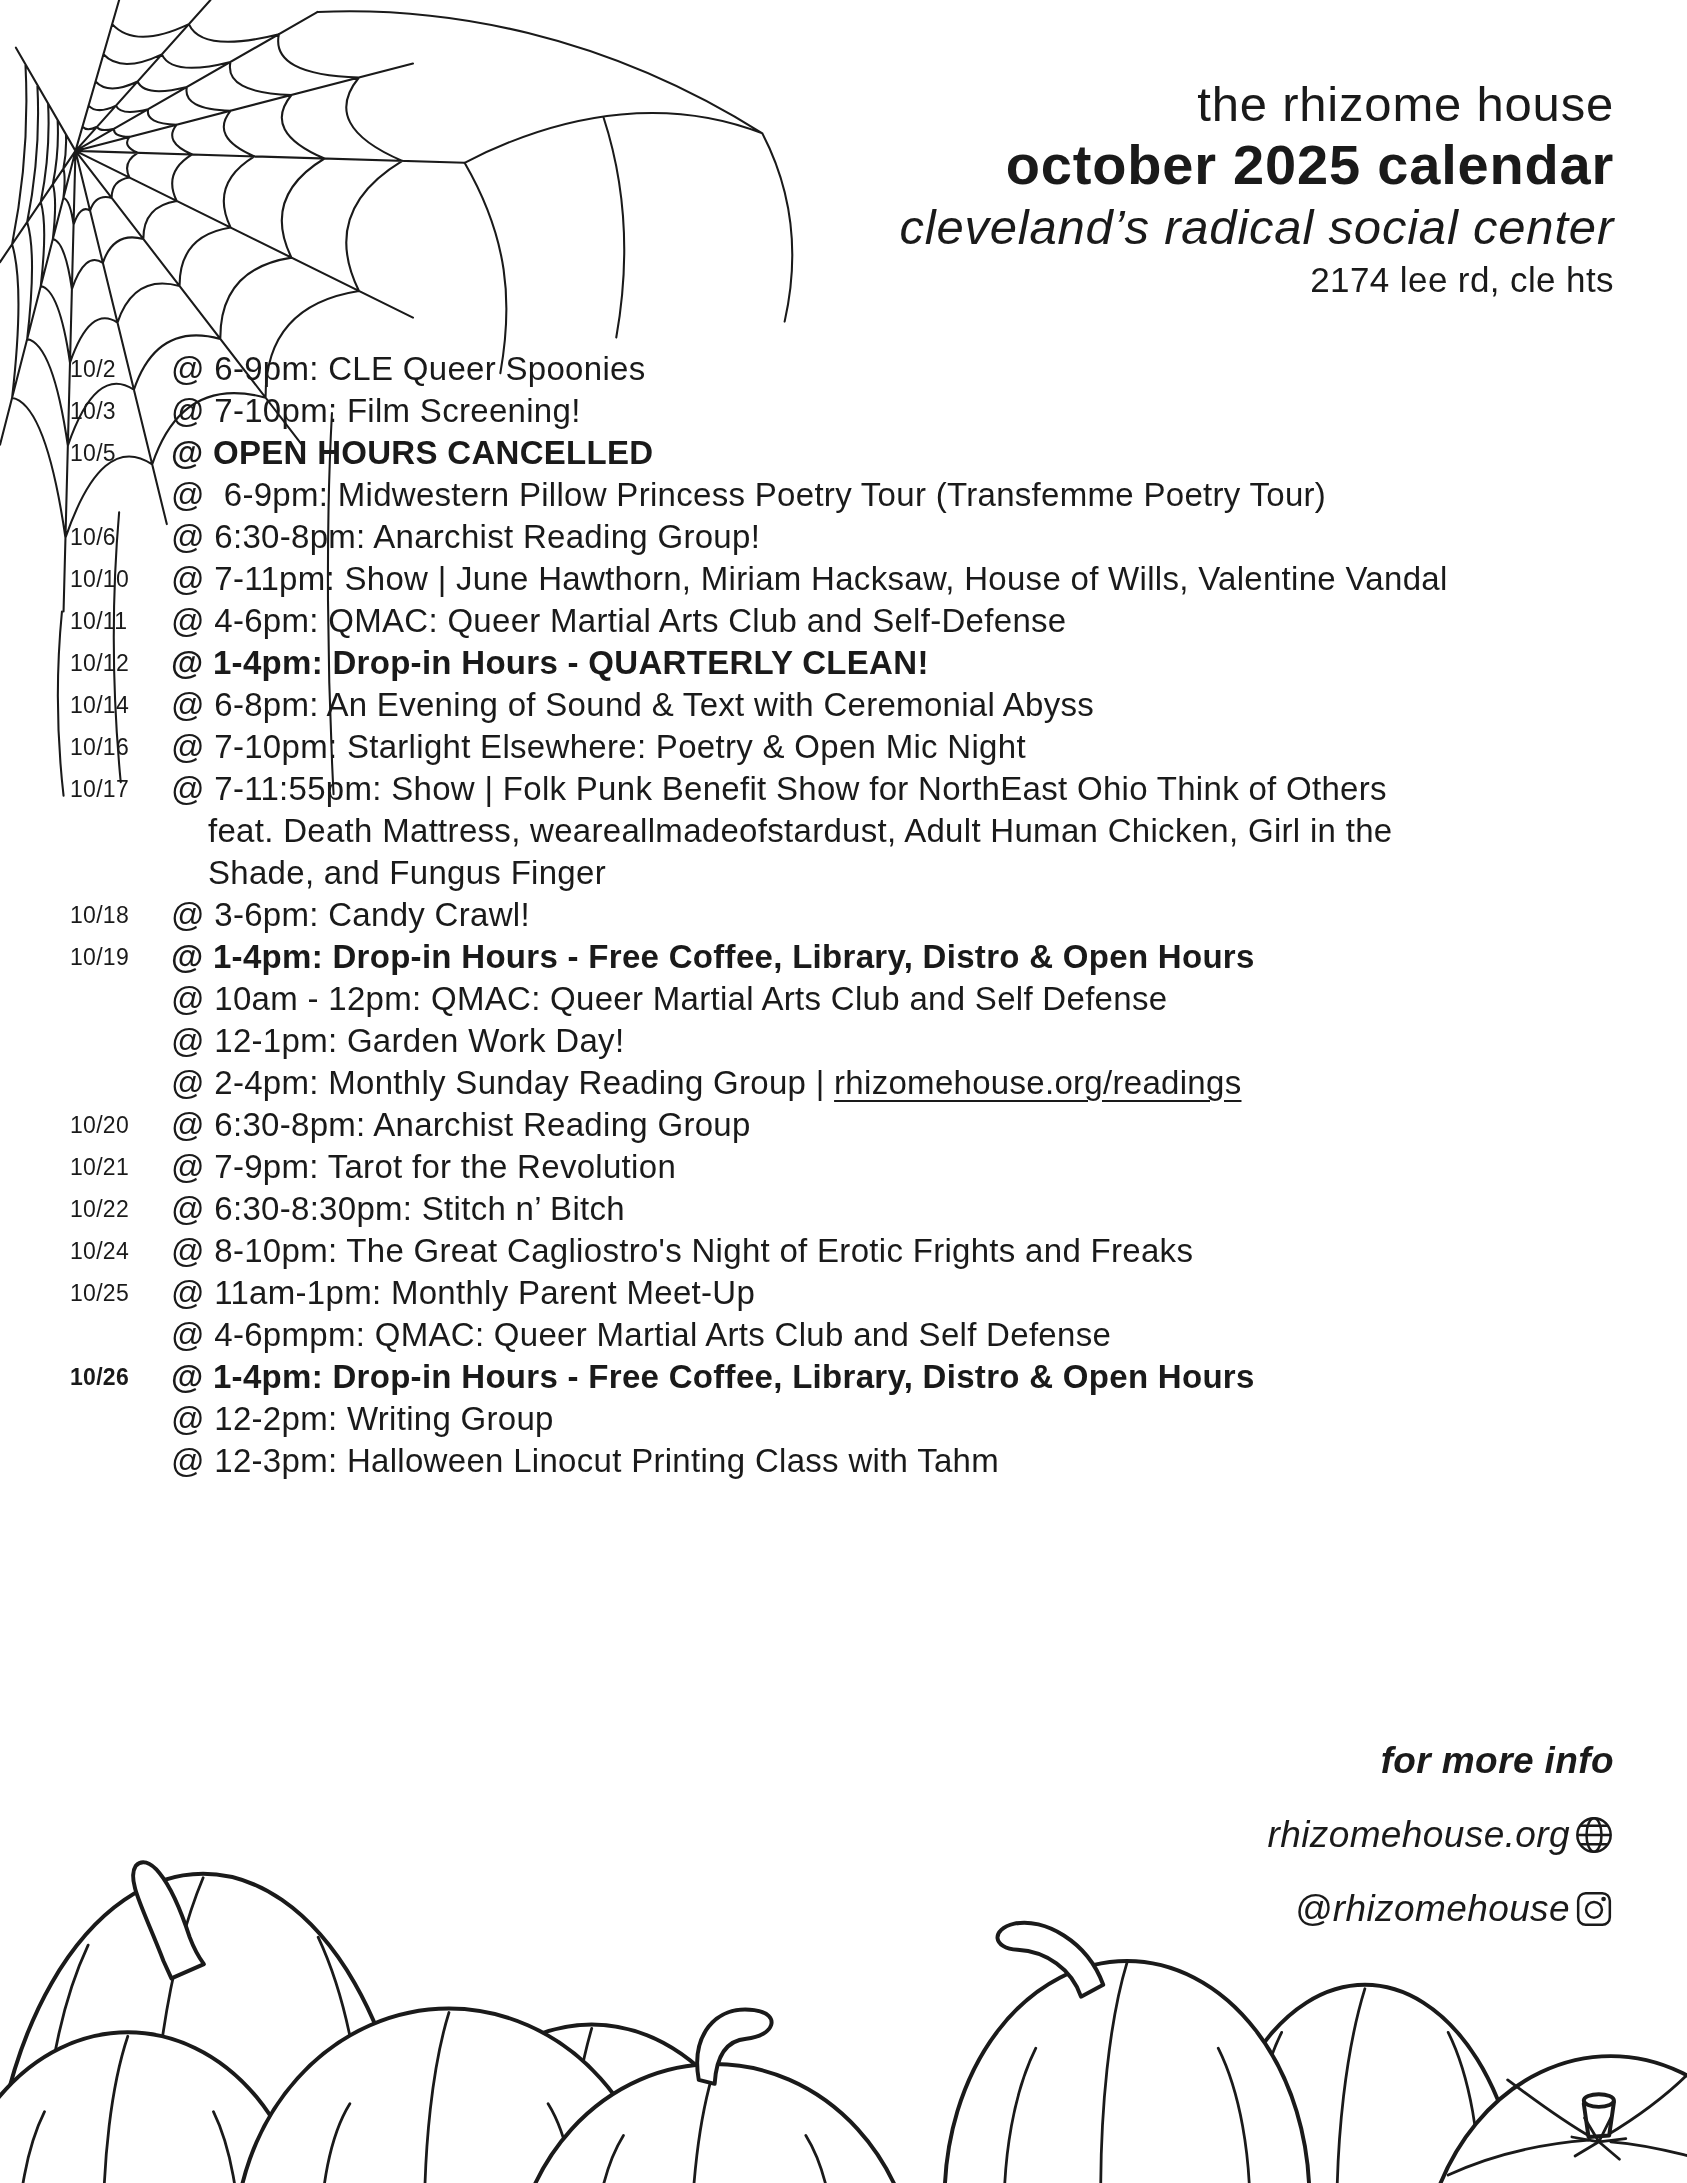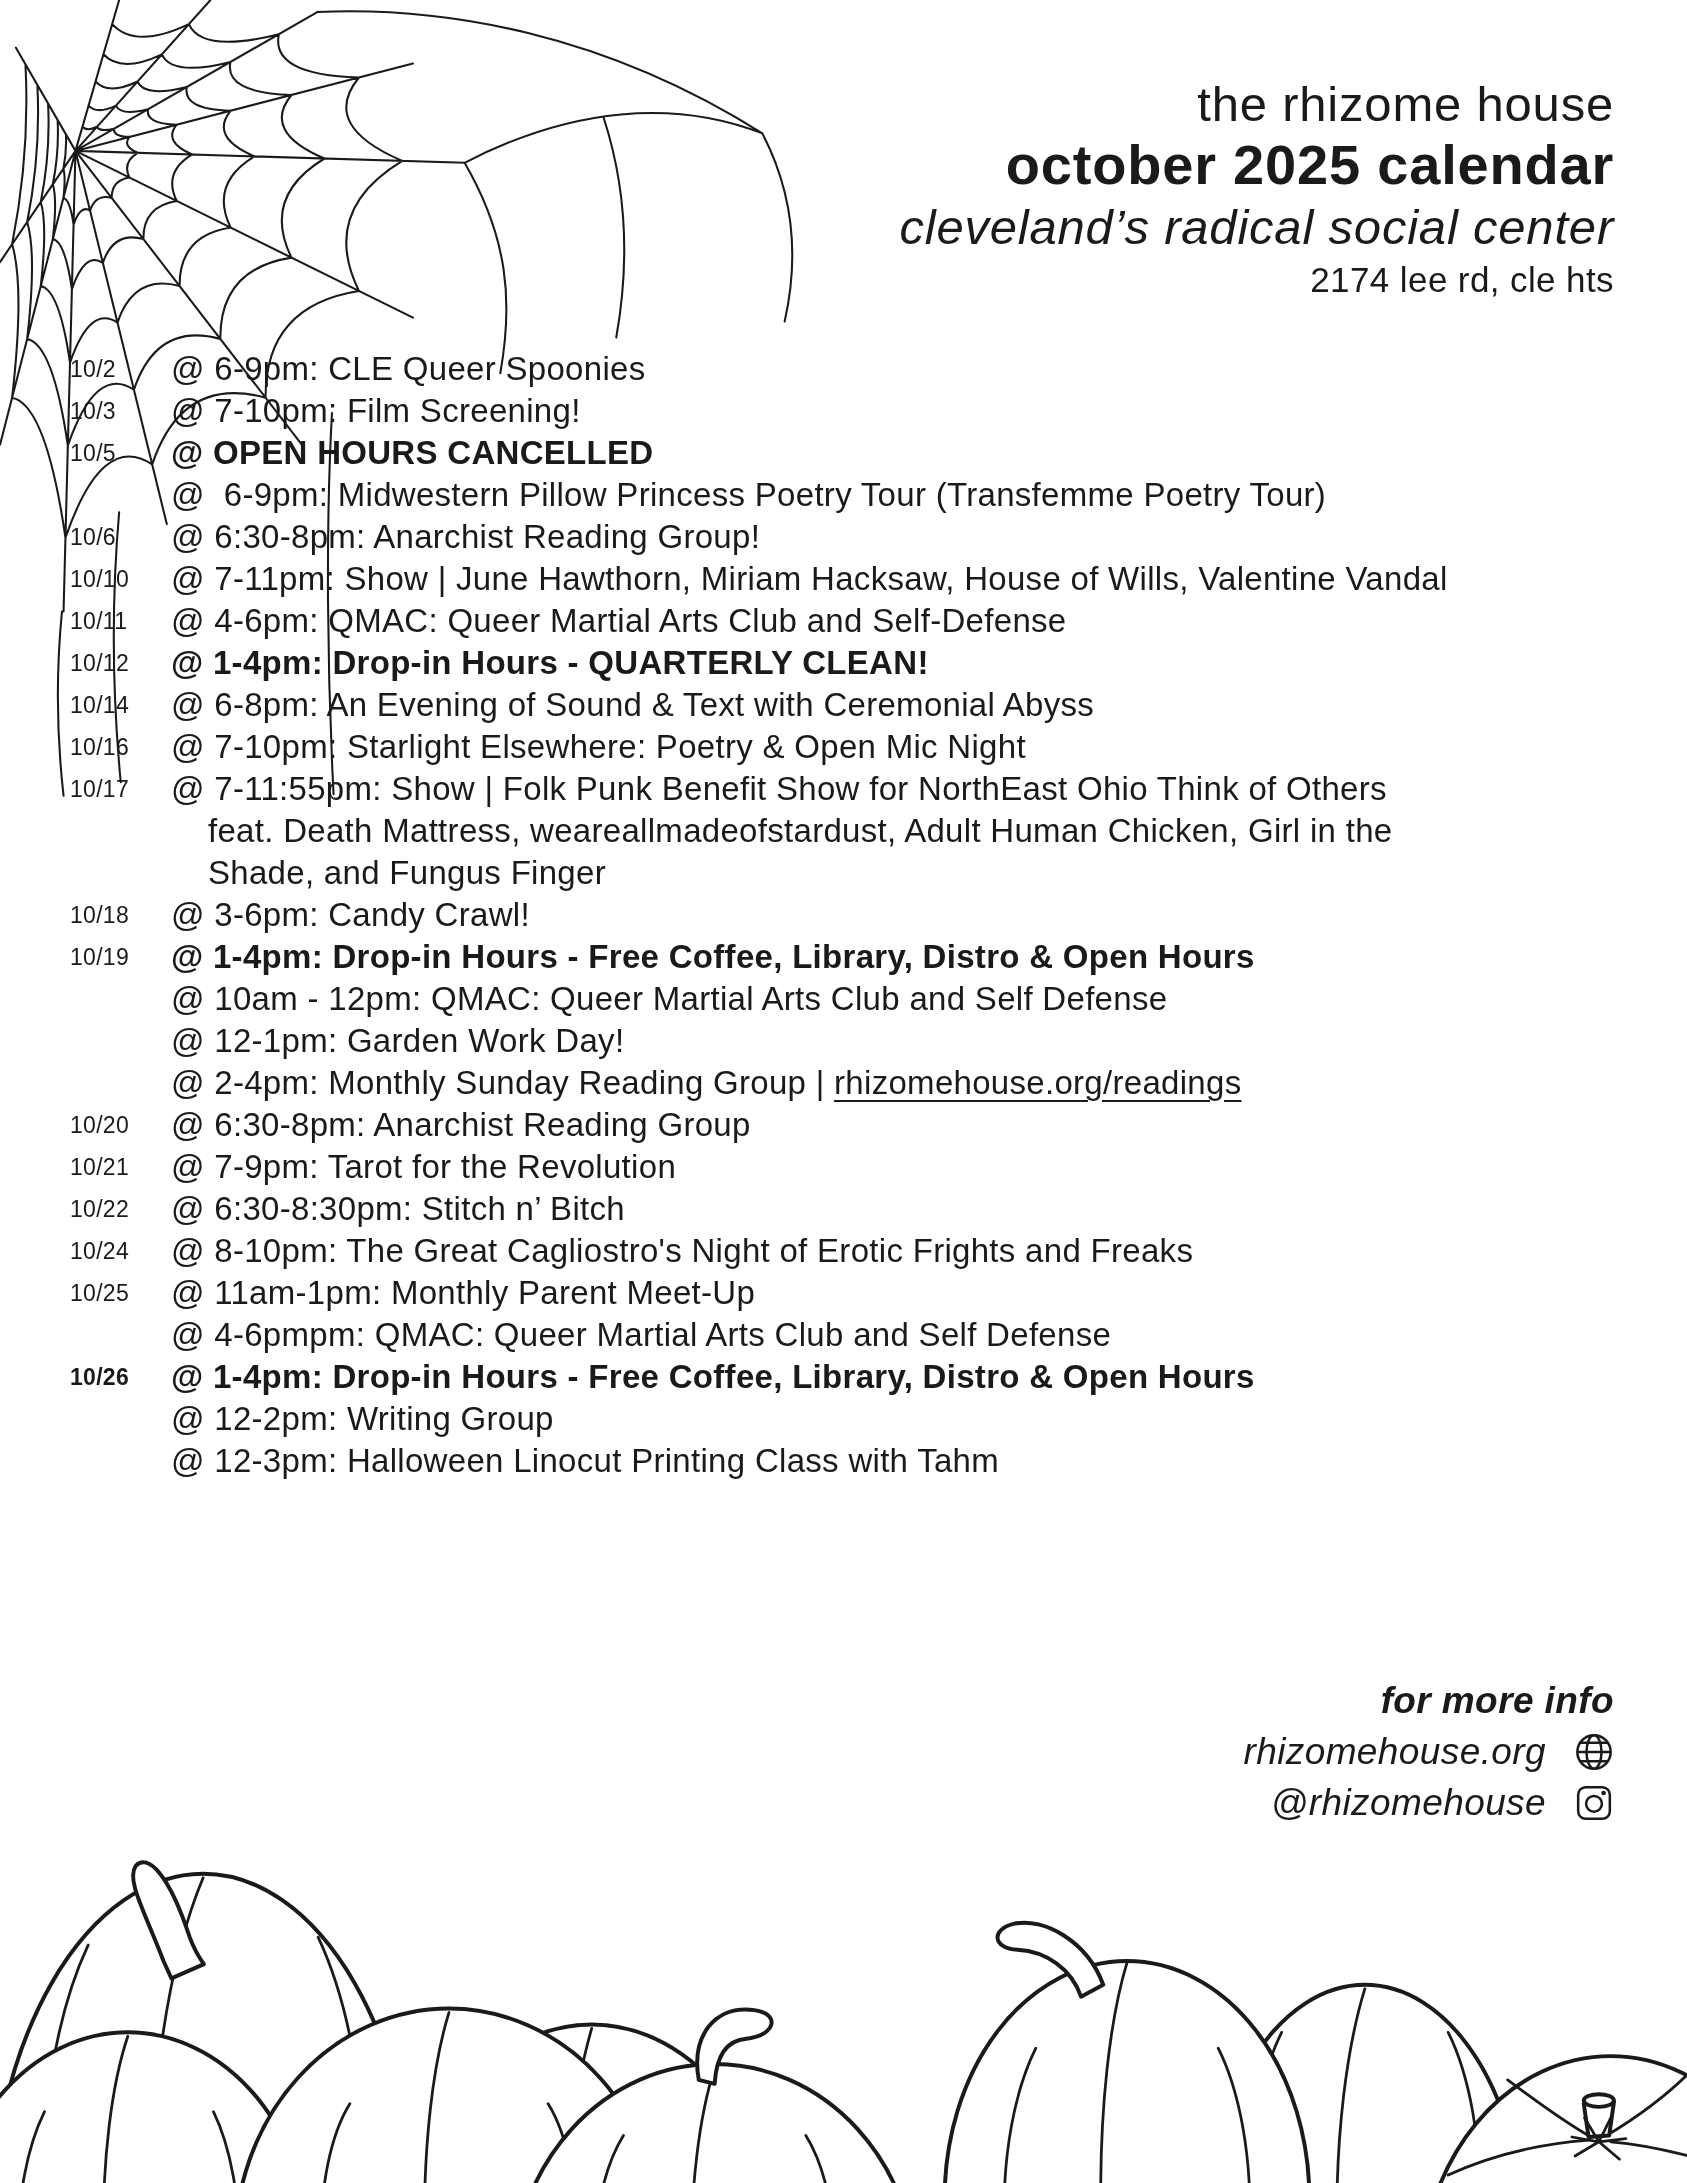--- a/index.html
+++ b/index.html
@@ -16,24 +16,24 @@
   .h4{font-size:35px;line-height:44px;letter-spacing:0.4px;}
   .events{position:absolute;left:70px;top:348px;width:1560px;z-index:2;}
   .group + .group{}
   .row{display:flex;align-items:flex-start;}
   .date{flex:0 0 101px;font-size:23px;line-height:42px;letter-spacing:0.3px;}
   .lines{flex:1;min-width:0;}
   .line{font-size:33px;line-height:42px;letter-spacing:0.3px;white-space:pre-wrap;}
   .line.ind{padding-left:37px;}
   .bold{font-weight:700;}
   .ul{text-decoration:underline;text-underline-offset:5.6px;text-decoration-thickness:2.4px;}
-  footer{position:absolute;right:73px;top:1680px;text-align:right;z-index:2;}
+  footer{position:absolute;right:73px;top:1740px;text-align:right;z-index:2;}
   .f-head{font-size:37px;font-weight:700;font-style:italic;letter-spacing:0.4px;}
-  .f-line{display:flex;justify-content:flex-end;align-items:center;gap:28px;
-          font-size:37px;font-style:italic;letter-spacing:0.4px;margin-top:9px;}
+  .f-line{display:flex;justify-content:flex-end;align-items:center;gap:4px;
+          font-size:37px;font-style:italic;letter-spacing:0.4px;margin-top:32px;}
   .f-line:first-of-type{margin-top:32px;}
   .icon{flex:0 0 auto;display:block;}
   .ln{stroke:#1a1a1a;fill:#fff;stroke-width:5;stroke-linecap:round;stroke-linejoin:round;}
   .rib{stroke:#1a1a1a;fill:none;stroke-width:3.5;stroke-linecap:round;}
   .strand{stroke:#1a1a1a;fill:none;stroke-width:2.6;stroke-linecap:round;}
 </style>
 </head>
 <body>
 
 <div class="page">

